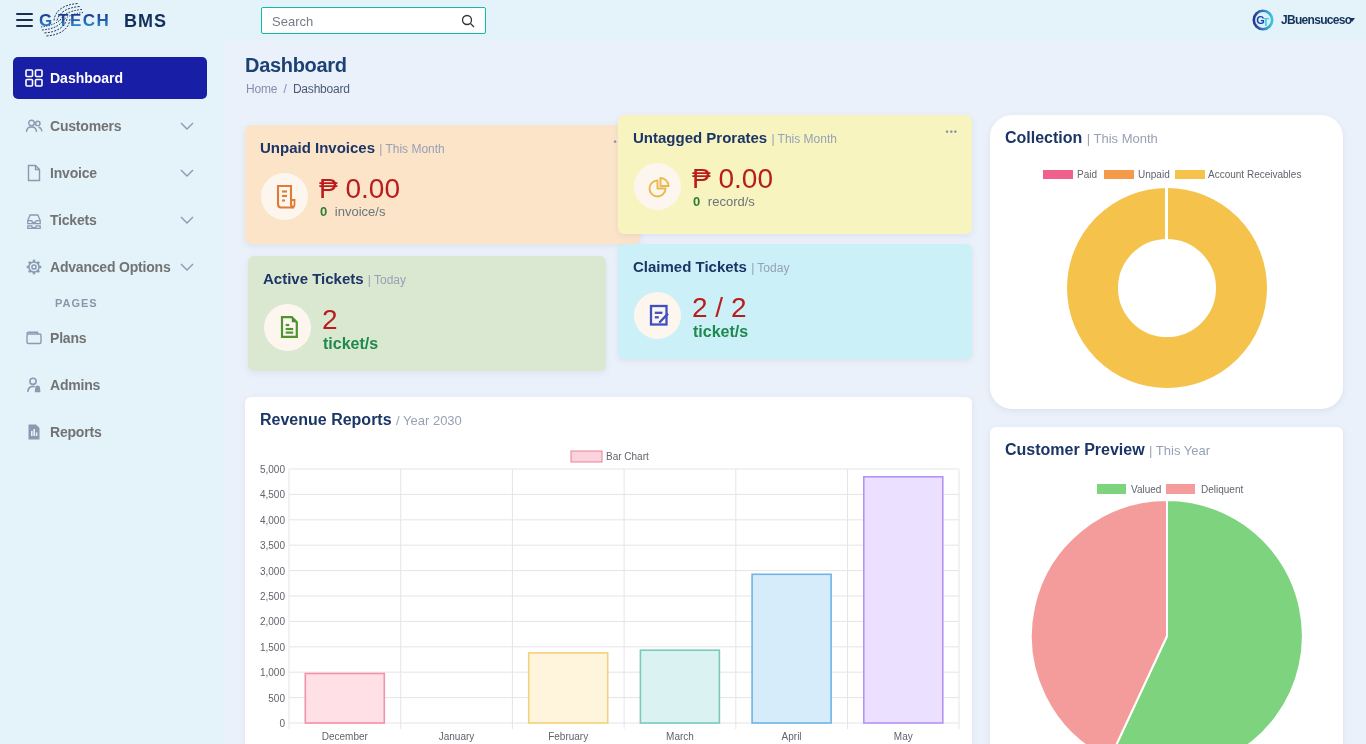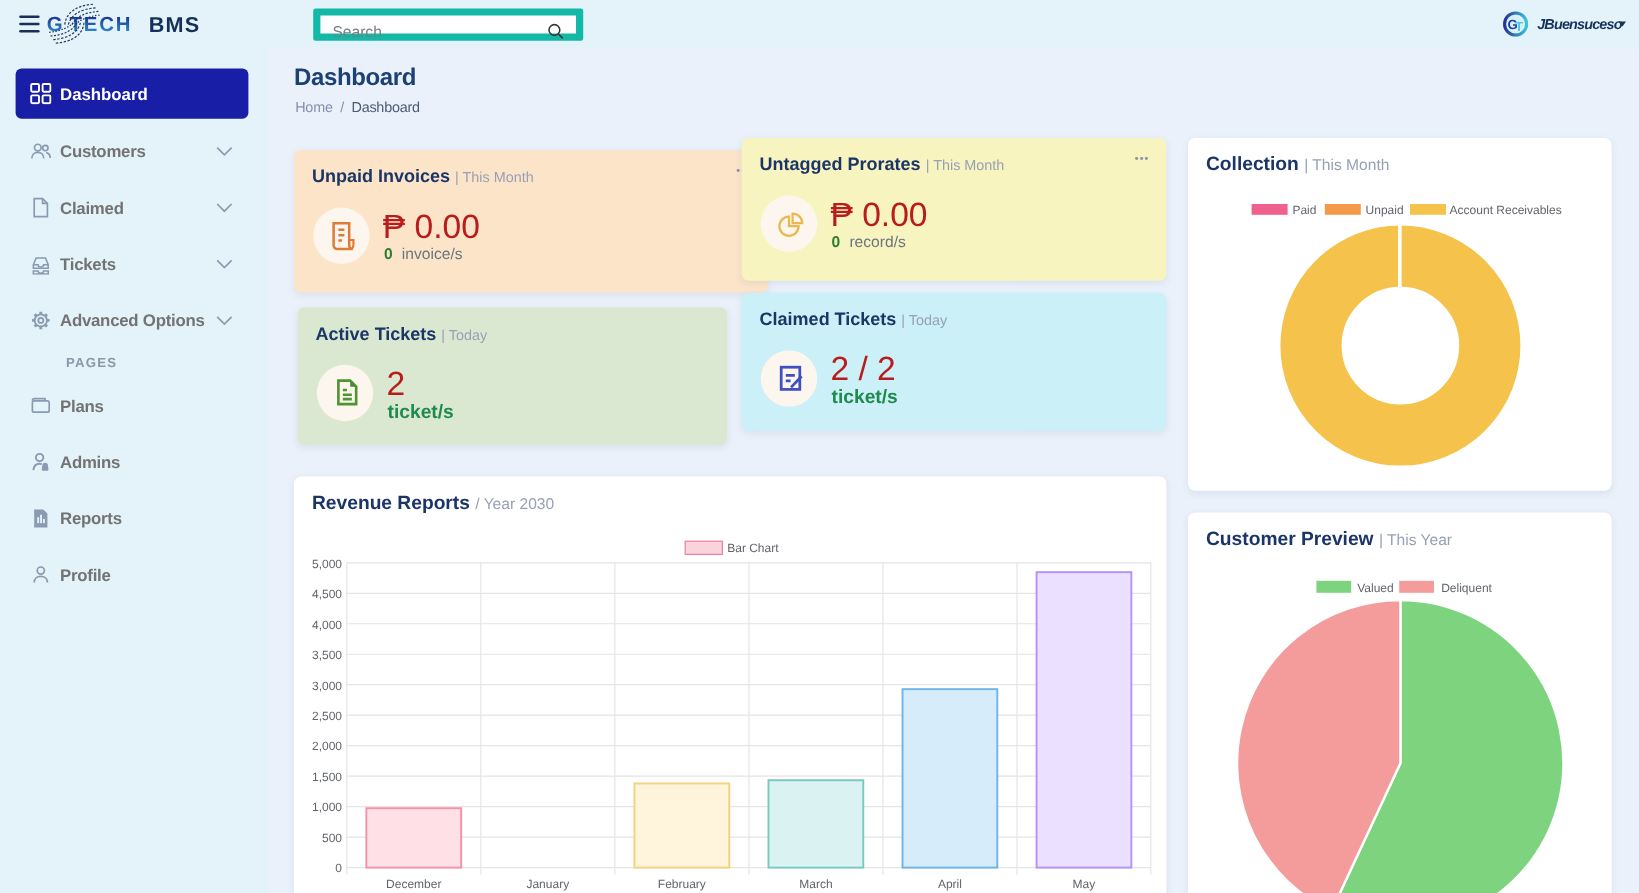--- a/index.html
+++ b/index.html
@@ -4,23 +4,23 @@
 <style>
 * { margin:0; padding:0; box-sizing:border-box; }
 html,body { width:1366px; height:744px; overflow:hidden; font-family:"Liberation Sans", sans-serif; background:#ebf1fa; }
 .topbar { position:absolute; left:0; top:0; width:1366px; height:40px; background:#e3f3f9; }
 .sidebar { position:absolute; left:0; top:40px; width:224px; height:704px; background:#e3f3f9; }
 .main { position:absolute; left:224px; top:40px; width:1142px; height:704px; background:#ebf1fa; }
 
 
 .burger { position:absolute; left:16px; top:12.5px; width:16.5px; height:14px; }
 .burger div { height:2.3px; background:#1c2e54; margin-bottom:4px; border-radius:1px; }
-.search { position:absolute; left:261px; top:7px; width:225px; height:27px; background:#fff; border:6px solid #14b8a6; border-radius:2px; }
+.search { position:absolute; left:261px; top:7px; width:225px; height:27px; background:#fff; border:1px solid #14b8a6; border-radius:2px; }
 .search span { position:absolute; left:10px; top:6px; font-size:13px; color:#757d85; }
-.uname { position:absolute; top:13px; font-size:12px; font-weight:bold; color:#16335e; white-space:nowrap; letter-spacing:-0.7px;font-style:italic; }
+.uname { position:absolute; top:13px; font-size:12px; font-weight:bold; color:#16335e; white-space:nowrap; letter-spacing:-0.7px; }
 .caret { position:absolute; top:18px; width:0; height:0; border-left:3.5px solid transparent; border-right:3.5px solid transparent; border-top:4.5px solid #16335e; }
 
 
 .active-item { position:absolute; left:13px; top:17px; width:194px; height:42px; background:#181fa6; border-radius:5px; color:#fff; }
 .active-item .lbl { position:absolute; left:37px; top:13px; font-size:14px; font-weight:bold; color:#fff; }
 .mi { position:absolute; left:13px; width:194px; height:42px; }
 .mi .ic { position:absolute; left:12px; top:12px; width:18px; height:18px; }
 .mi .lbl { position:absolute; left:37px; top:13px; font-size:14px; font-weight:bold; color:#737373; white-space:nowrap; letter-spacing:-0.2px; }
 .mi .chev { position:absolute; right:13px; top:17px; }
 .pages { position:absolute; left:26px; font-size:11px; font-weight:bold; color:#8a97a9; letter-spacing:1px;padding-left:29px; }
@@ -116,21 +116,21 @@
     <svg class="chev" width="14" height="8" viewBox="0 0 14 8" fill="none" stroke="#8b99b1" stroke-width="1.4">
         <path d="M1 1 L7 7 L13 1"></path>
       </svg>
   </div>
 
   <div class="mi" style="top:112px">
     <svg class="ic" viewBox="0 0 18 18" fill="none" stroke="#8b99b1" stroke-width="1.4">
       <path d="M3.5 1.5 H10.5 L14.5 5.5 V16.5 H3.5 Z"></path>
       <path d="M10.5 1.5 V5.5 H14.5"></path>
     </svg>
-    <div class="lbl">Claimed</div>
+    <div class="lbl">Invoice</div>
     <svg class="chev" width="14" height="8" viewBox="0 0 14 8" fill="none" stroke="#8b99b1" stroke-width="1.4">
         <path d="M1 1 L7 7 L13 1"></path>
       </svg>
   </div>
 
   <div class="mi" style="top:159px">
     <svg class="ic" viewBox="0 0 18 18" fill="none" stroke="#8b99b1" stroke-width="1.3">
       <path d="M2.8 9.6 L5.1 4 H12.9 L15.2 9.6 V12.6 H2.8 Z"></path>
       <path d="M2.8 9.6 H6.7 C6.7 10.7 7.7 11.5 9 11.5 C10.3 11.5 11.3 10.7 11.3 9.6 H15.2"></path>
       <path d="M2.8 14.9 H6.7 C6.7 16 7.7 16.7 9 16.7 C10.3 16.7 11.3 16 11.3 14.9 H15.2 V17.4 H2.8 Z"></path>
@@ -182,27 +182,20 @@
   <div class="mi" style="top:371px">
     <svg class="ic" viewBox="0 0 18 18">
       <path d="M3.5 1.5 H11 L14.5 5 V16.5 H3.5 Z" fill="#8b99b1"></path>
       <rect x="6" y="8" width="1.6" height="5" fill="#e3f3f9"></rect>
       <rect x="8.4" y="6" width="1.6" height="7" fill="#e3f3f9"></rect>
       <rect x="10.8" y="9.5" width="1.6" height="3.5" fill="#e3f3f9"></rect>
     </svg>
     <div class="lbl">Reports</div>
   </div>
 
-  <div class="mi" style="top:418px">
-    <svg class="ic" viewBox="0 0 18 18" fill="none" stroke="#8b99b1" stroke-width="1.4">
-      <circle cx="9" cy="5.5" r="3"></circle>
-      <path d="M3.5 15.5 C3.5 12 6 10.3 9 10.3 C12 10.3 14.5 12 14.5 15.5"></path>
-    </svg>
-    <div class="lbl">Profile</div>
-  </div>
 </div>
 
 <div class="main">
   <div class="h1">Dashboard</div>
   <div class="crumb">Home&nbsp; / &nbsp;<b>Dashboard</b></div>
 
   <div class="card" style="left:21px; top:85px; width:395px; height:119px; background:#fce4c9;">
     <div class="ctitle">Unpaid Invoices <span>| This Month</span></div>
     <div class="dots">•••</div>
     <div class="circ"></div>
@@ -249,21 +242,21 @@
     <svg style="position:absolute;left:28px;top:58px" width="26" height="26" viewBox="0 0 26 26" fill="none" stroke="#4050c0" stroke-width="2.3">
       <rect x="5" y="4" width="15.5" height="18.5"></rect>
       <line x1="8.8" y1="10.8" x2="16.4" y2="10.8"></line>
       <line x1="8.8" y1="15.3" x2="12.8" y2="15.3"></line>
       <line x1="13.2" y1="20.8" x2="22" y2="11.6"></line>
     </svg>
     <div class="amount">2 / 2</div>
     <div class="sub2">ticket/s</div>
   </div>
 
-  <div class="card" style="left:766px; top:75px; width:353px; height:294px; background:#ffffff;">
+  <div class="card" style="left:766px; top:75px; width:353px; height:294px; background:#ffffff;border-radius:22px;">
     <div class="wtitle">Collection <span>| This Month</span></div>
     <svg style="position:absolute;left:0;top:48px" width="353" height="242" viewBox="0 0 353 242">
       <g font-family="Liberation Sans" font-size="10" fill="#60646c">
         <rect x="53" y="7" width="30" height="9" fill="#f0608d"></rect>
         <text x="87" y="15">Paid</text>
         <rect x="114" y="7" width="30" height="9" fill="#f49a4a"></rect>
         <text x="148" y="15">Unpaid</text>
         <rect x="185" y="7" width="30" height="9" fill="#f5c24b"></rect>
         <text x="218" y="15">Account Receivables</text>
       </g>

